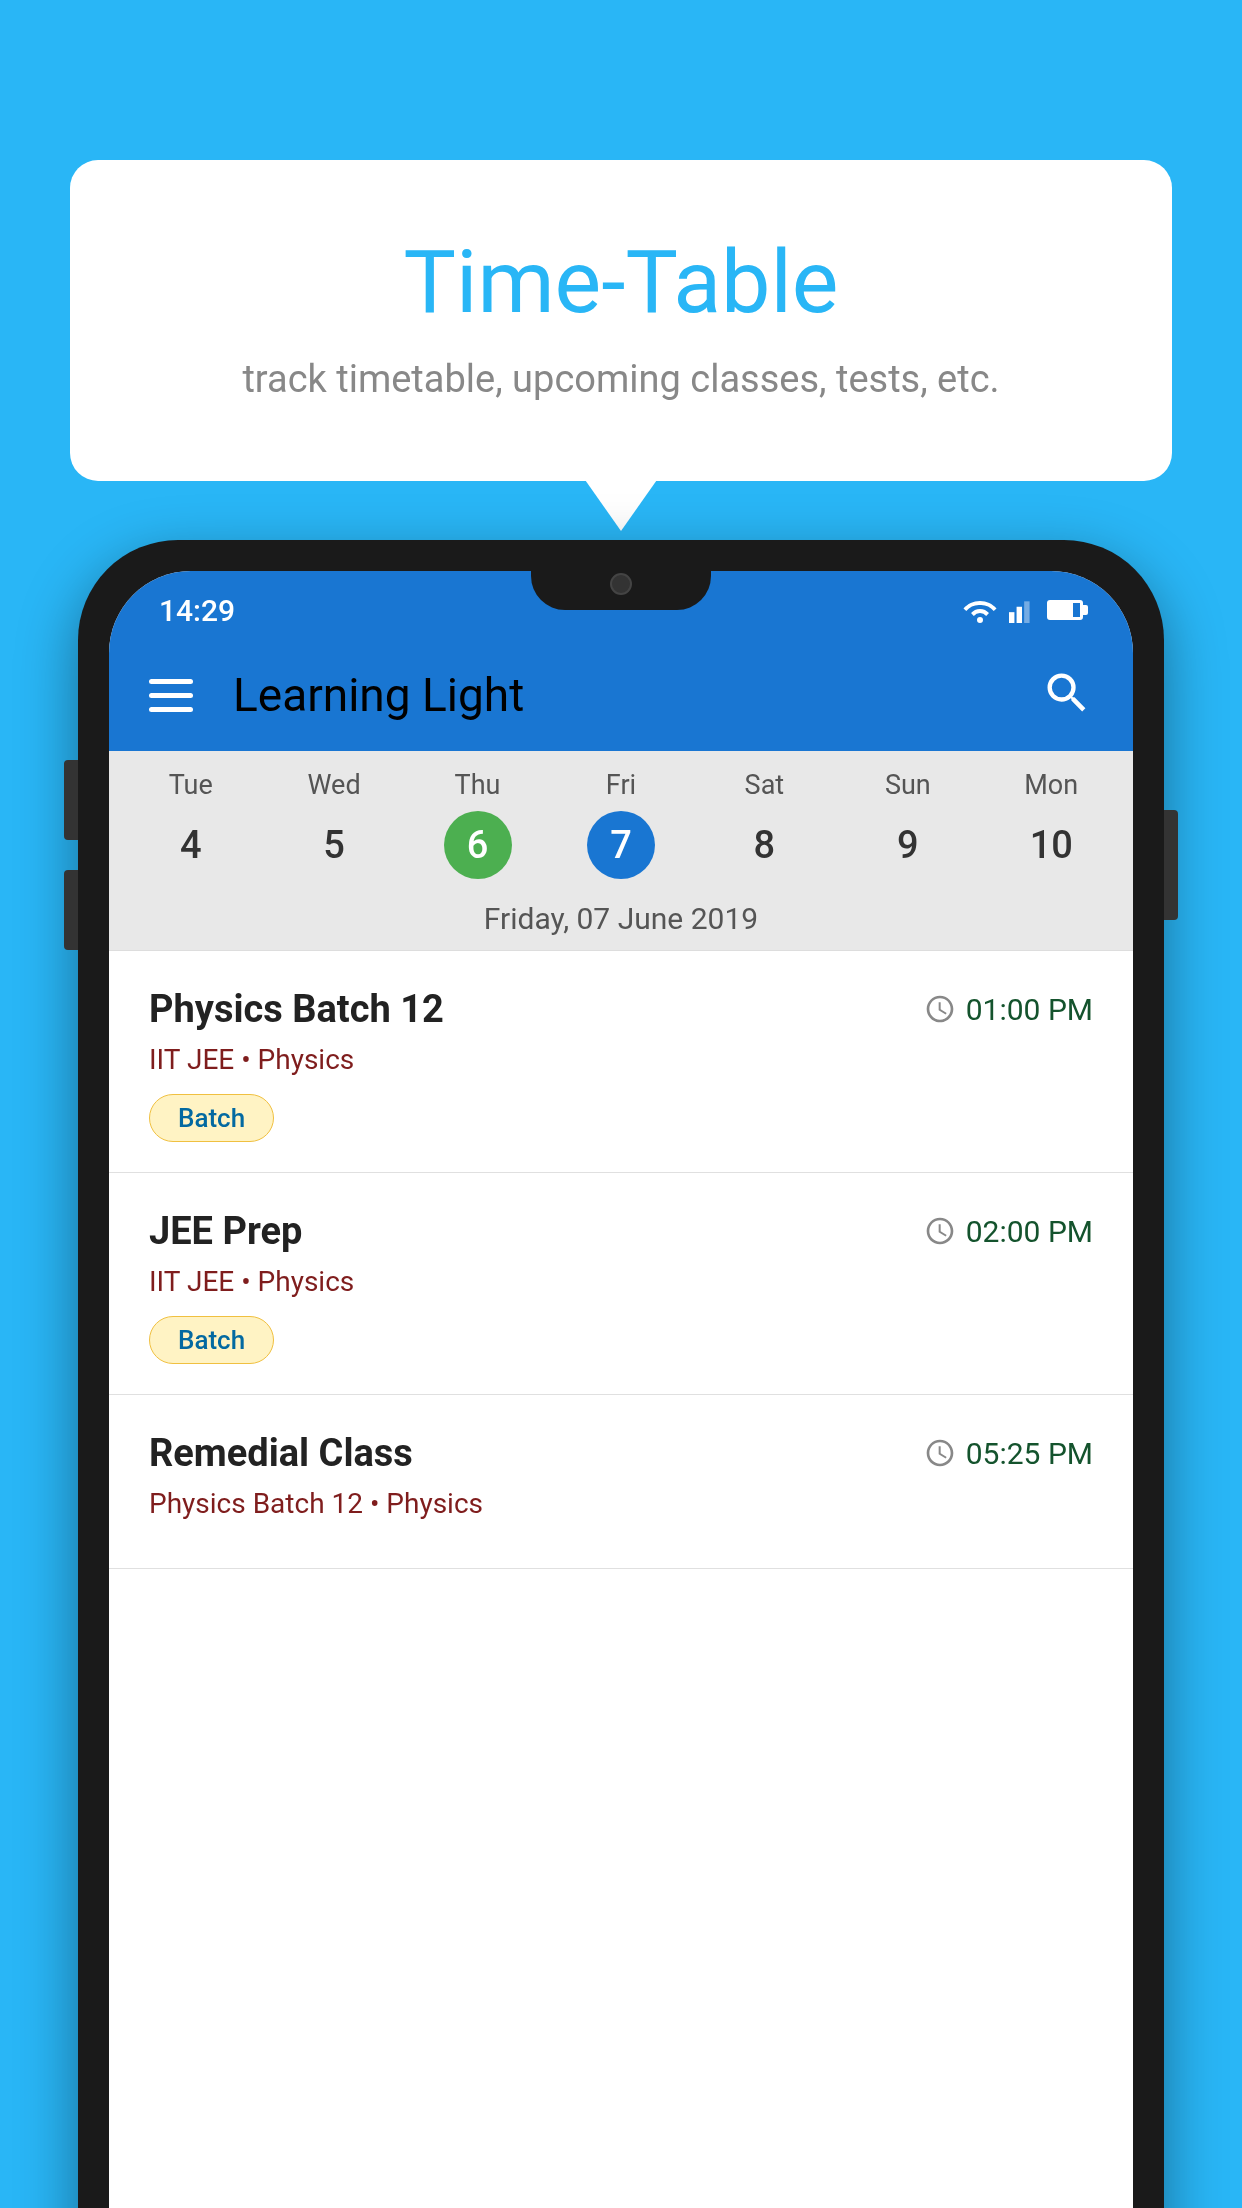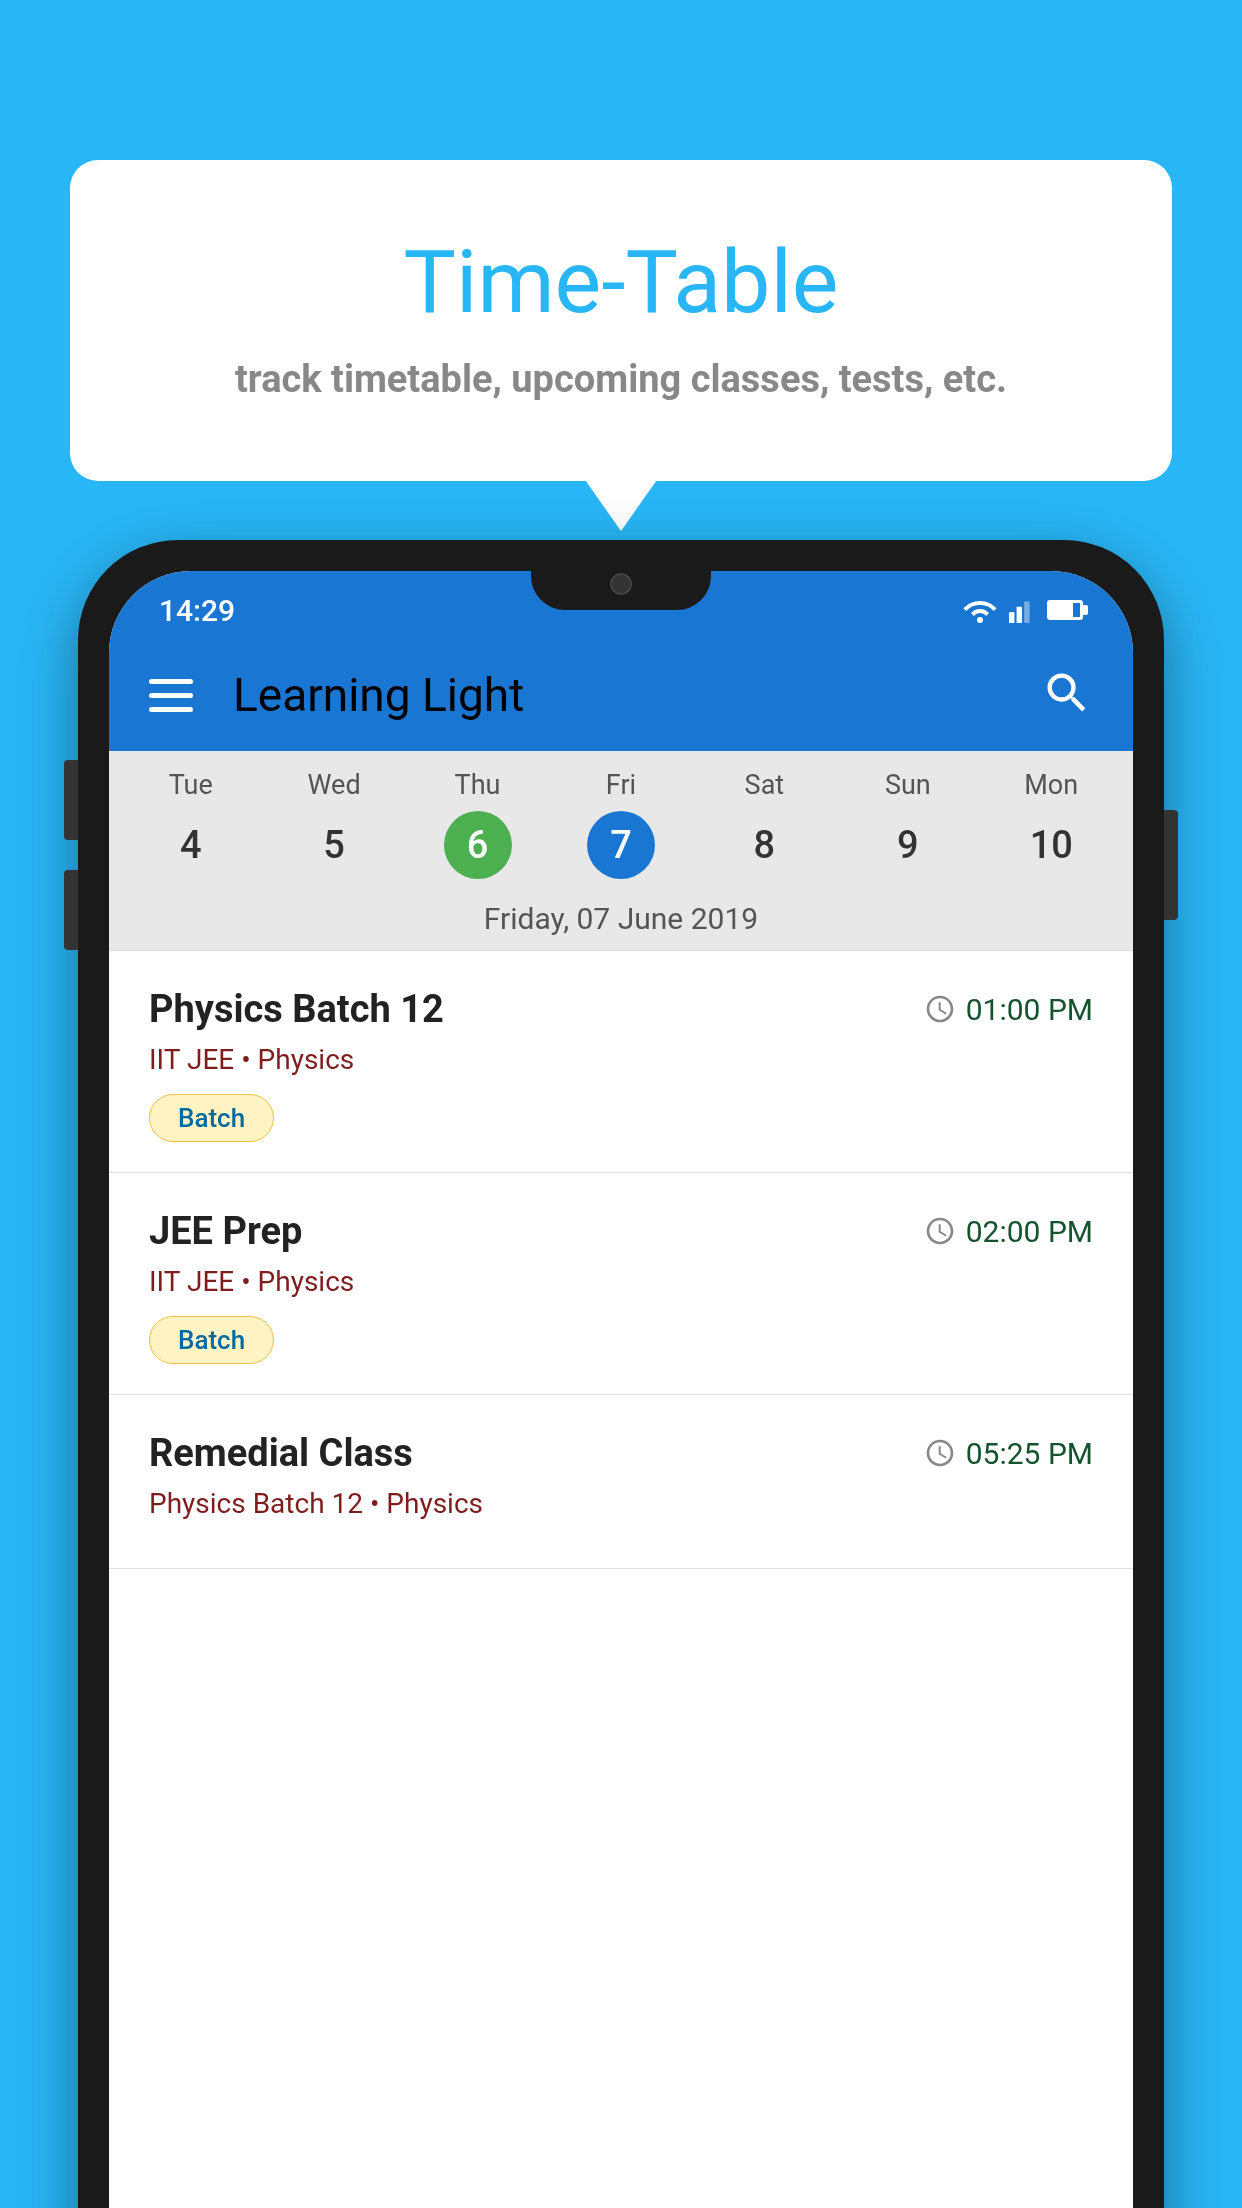--- a/index.html
+++ b/index.html
@@ -50,21 +50,21 @@
     .bubble-title {
       font-size: 88px;
       font-weight: 400;
       color: #29B6F6;
       margin-bottom: 24px;
     }
 
     .bubble-subtitle {
       font-size: 38px;
       color: #888;
-      font-weight: 700;
+      font-weight: 400;
     }
 
     
     .phone-container {
       position: absolute;
       top: 540px;
       left: 78px;
       right: 78px;
       bottom: 0;
     }

